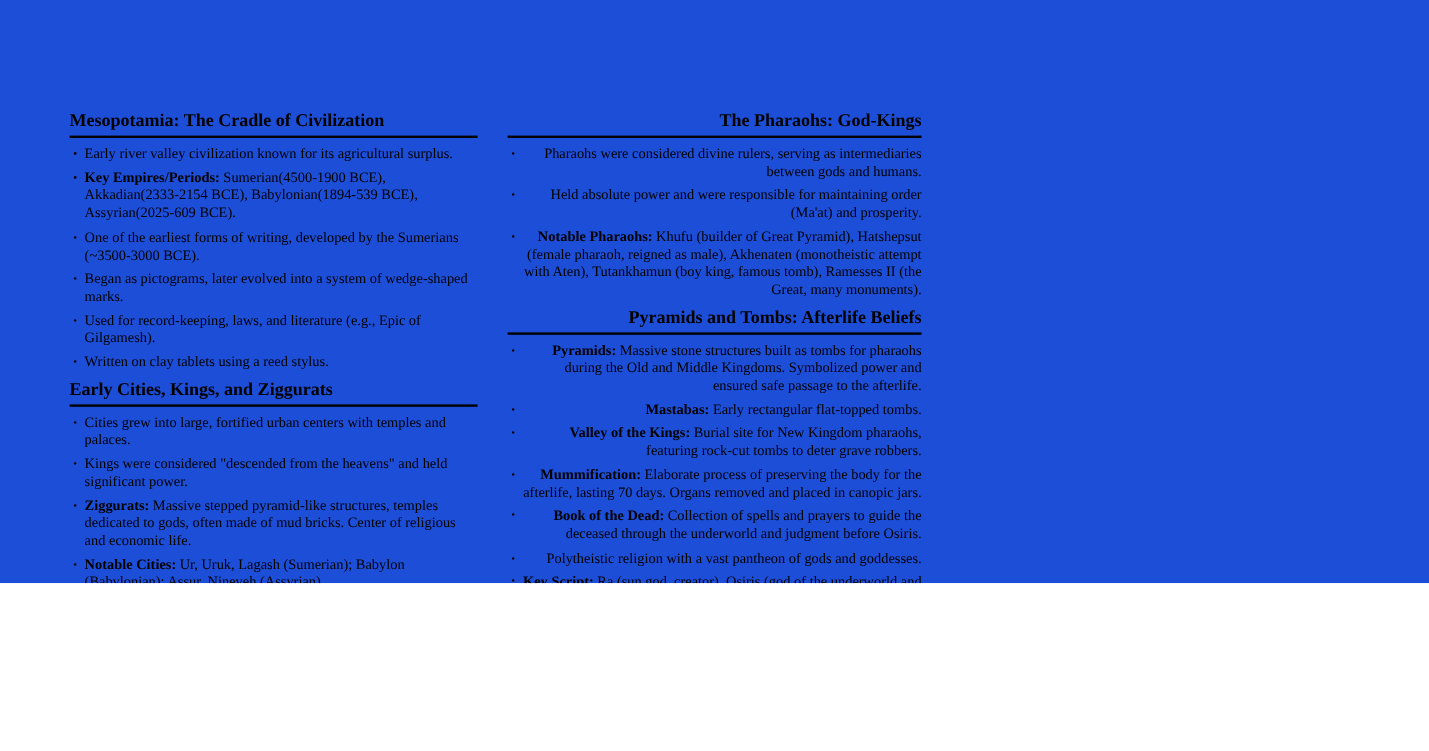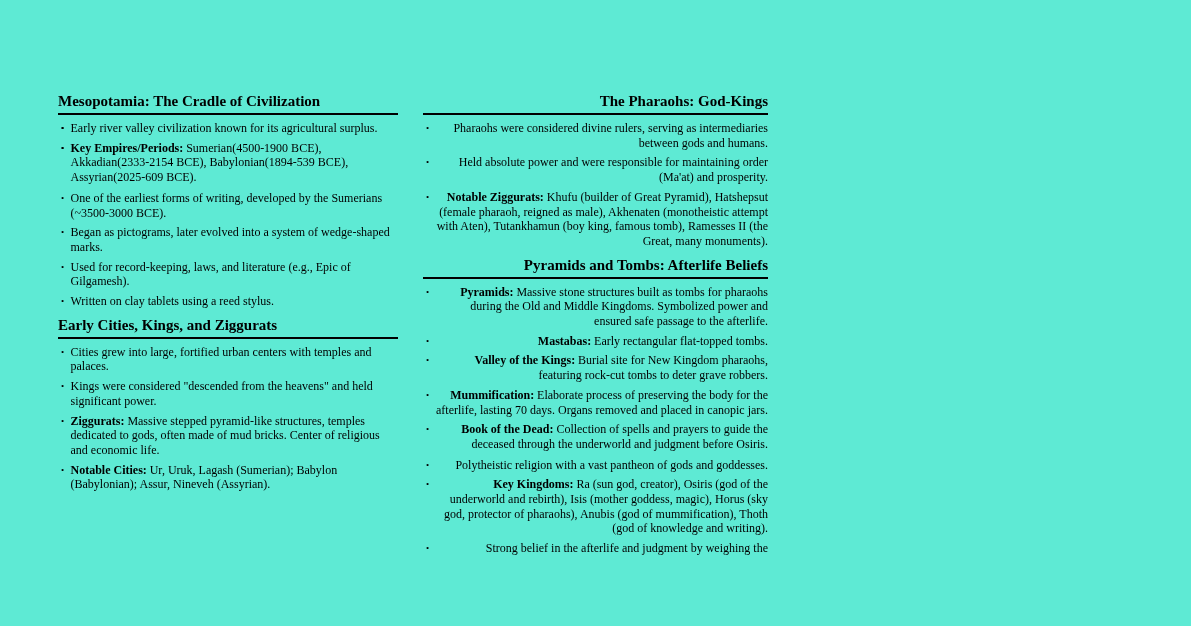--- a/index.html
+++ b/index.html
@@ -1,20 +1,20 @@
 <!DOCTYPE html>
 <html><head>
 <meta charset="utf-8">
 <style>
   html, body { margin: 0; padding: 0; background: #ffffff; }
   .page {
     position: relative;
     width: 1191px;
-    height: 626px;
-    background: #5eead4;
+    height: 486px;
+    background: #1d4ed8;
     overflow: hidden;
     font-family: "Liberation Serif", "DejaVu Serif", serif;
     color: #000000;
   }
   .col { position: absolute; }
   .col-left  { left: 58px;  top: 92px; width: 340px; }
   .col-right { left: 423px; top: 92px; width: 345px; text-align: right; }
   h2.section-title {
     font-size: 15px;
     line-height: 18px;
@@ -69,29 +69,29 @@
         <li class="bullet-item"><span class="bullet-marker">•</span><span class="bullet-text">Kings were considered "descended from the heavens" and held significant power.</span></li>
         <li class="bullet-item"><span class="bullet-marker">•</span><span class="bullet-lead">Ziggurats:</span><span class="bullet-text">Massive stepped pyramid-like structures, temples dedicated to gods, often made of mud bricks. Center of religious and economic life.</span></li>
         <li class="bullet-item"><span class="bullet-marker">•</span><span class="bullet-lead">Notable Cities:</span><span class="bullet-text">Ur, Uruk, Lagash (Sumerian); Babylon (Babylonian); Assur, Nineveh (Assyrian).</span></li>
       </ul>
     </div>
   <div class="col col-right">
       <h2 class="section-title">The Pharaohs: God-Kings</h2>
       <ul class="bullet-list">
         <li class="bullet-item"><span class="bullet-marker">•</span><span class="bullet-text">Pharaohs were considered divine rulers, serving as intermediaries between gods and humans.</span></li>
         <li class="bullet-item"><span class="bullet-marker">•</span><span class="bullet-text">Held absolute power and were responsible for maintaining order (Ma'at) and prosperity.</span></li>
-        <li class="bullet-item"><span class="bullet-marker">•</span><span class="bullet-lead">Notable Ziggurats:</span><span class="bullet-text">Khufu (builder of Great Pyramid), Hatshepsut (female pharaoh, reigned as male), Akhenaten (monotheistic attempt with Aten), Tutankhamun (boy king, famous tomb), Ramesses II (the Great, many monuments).</span></li>
+        <li class="bullet-item"><span class="bullet-marker">•</span><span class="bullet-lead">Notable Pharaohs:</span><span class="bullet-text">Khufu (builder of Great Pyramid), Hatshepsut (female pharaoh, reigned as male), Akhenaten (monotheistic attempt with Aten), Tutankhamun (boy king, famous tomb), Ramesses II (the Great, many monuments).</span></li>
       </ul>
       <h2 class="section-title">Pyramids and Tombs: Afterlife Beliefs</h2>
       <ul class="bullet-list">
         <li class="bullet-item"><span class="bullet-marker">•</span><span class="bullet-lead">Pyramids:</span><span class="bullet-text">Massive stone structures built as tombs for pharaohs during the Old and Middle Kingdoms. Symbolized power and ensured safe passage to the afterlife.</span></li>
         <li class="bullet-item"><span class="bullet-marker">•</span><span class="bullet-lead">Mastabas:</span><span class="bullet-text">Early rectangular flat-topped tombs.</span></li>
         <li class="bullet-item"><span class="bullet-marker">•</span><span class="bullet-lead">Valley of the Kings:</span><span class="bullet-text">Burial site for New Kingdom pharaohs, featuring rock-cut tombs to deter grave robbers.</span></li>
         <li class="bullet-item"><span class="bullet-marker">•</span><span class="bullet-lead">Mummification:</span><span class="bullet-text">Elaborate process of preserving the body for the afterlife, lasting 70 days. Organs removed and placed in canopic jars.</span></li>
         <li class="bullet-item"><span class="bullet-marker">•</span><span class="bullet-lead">Book of the Dead:</span><span class="bullet-text">Collection of spells and prayers to guide the deceased through the underworld and judgment before Osiris.</span></li>
       </ul>
       <ul class="bullet-list">
         <li class="bullet-item"><span class="bullet-marker">•</span><span class="bullet-text">Polytheistic religion with a vast pantheon of gods and goddesses.</span></li>
-        <li class="bullet-item"><span class="bullet-marker">•</span><span class="bullet-lead">Key Kingdoms:</span><span class="bullet-text">Ra (sun god, creator), Osiris (god of the underworld and rebirth), Isis (mother goddess, magic), Horus (sky god, protector of pharaohs), Anubis (god of mummification), Thoth (god of knowledge and writing).</span></li>
+        <li class="bullet-item"><span class="bullet-marker">•</span><span class="bullet-lead">Key Script:</span><span class="bullet-text">Ra (sun god, creator), Osiris (god of the underworld and rebirth), Isis (mother goddess, magic), Horus (sky god, protector of pharaohs), Anubis (god of mummification), Thoth (god of knowledge and writing).</span></li>
         <li class="bullet-item"><span class="bullet-marker">•</span><span class="bullet-text">Strong belief in the afterlife and judgment by weighing the</span></li>
       </ul>
     </div>
 </div>
 
 </body></html>

